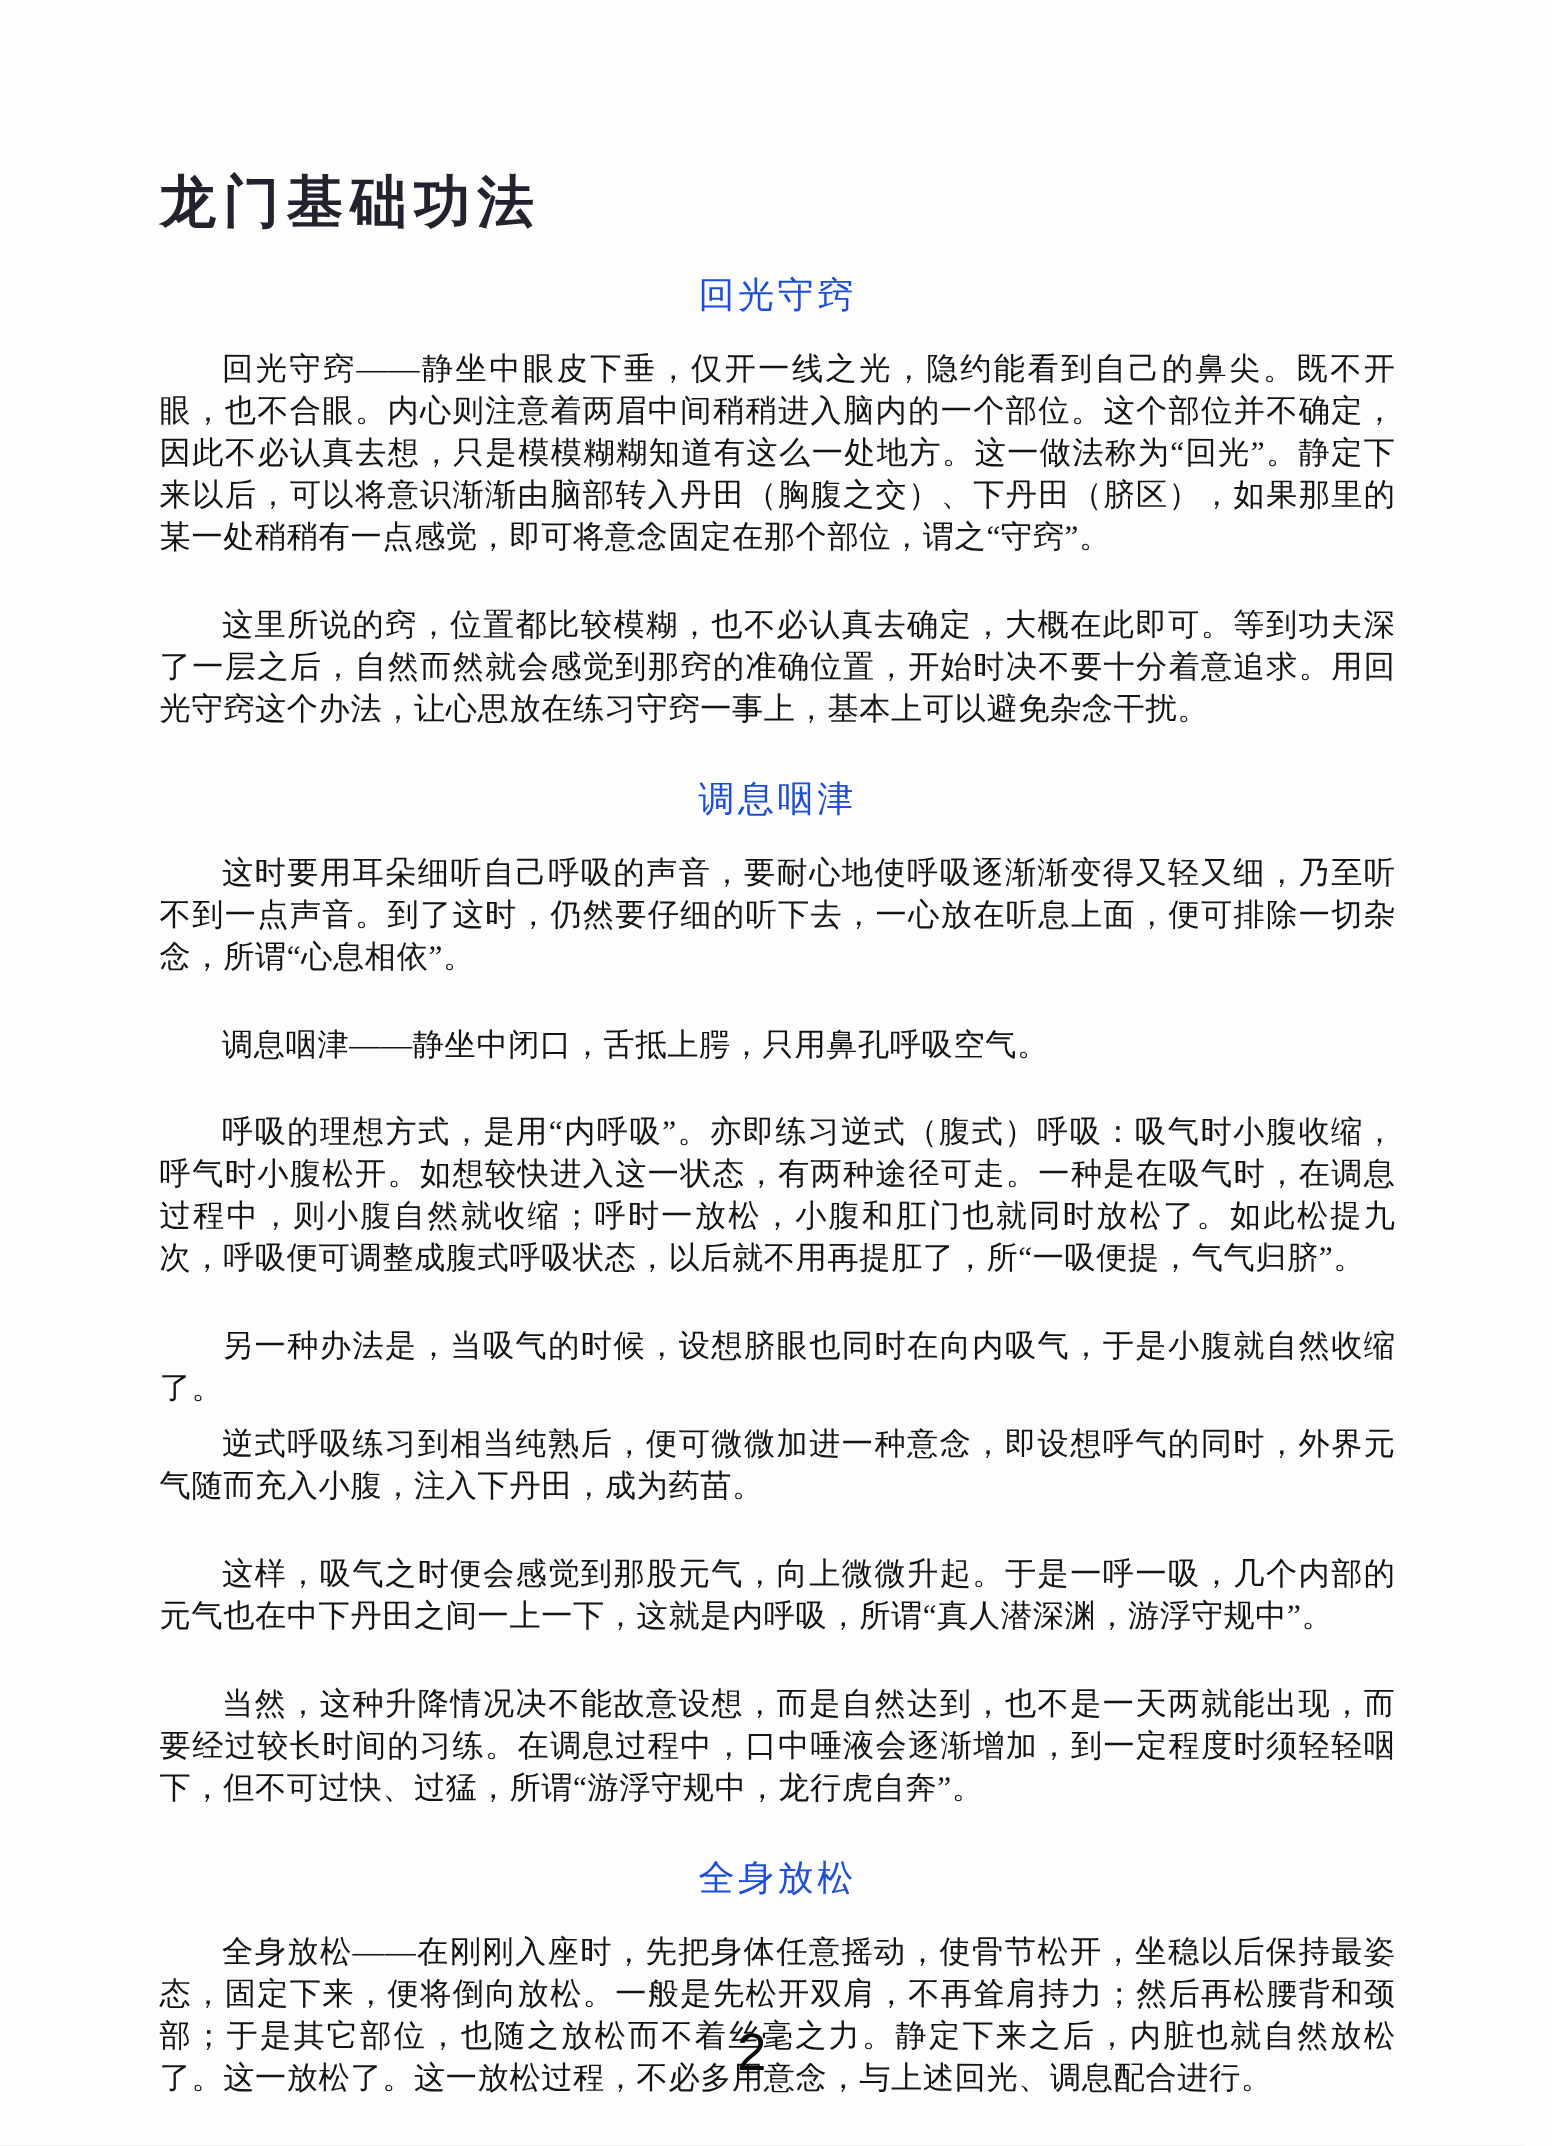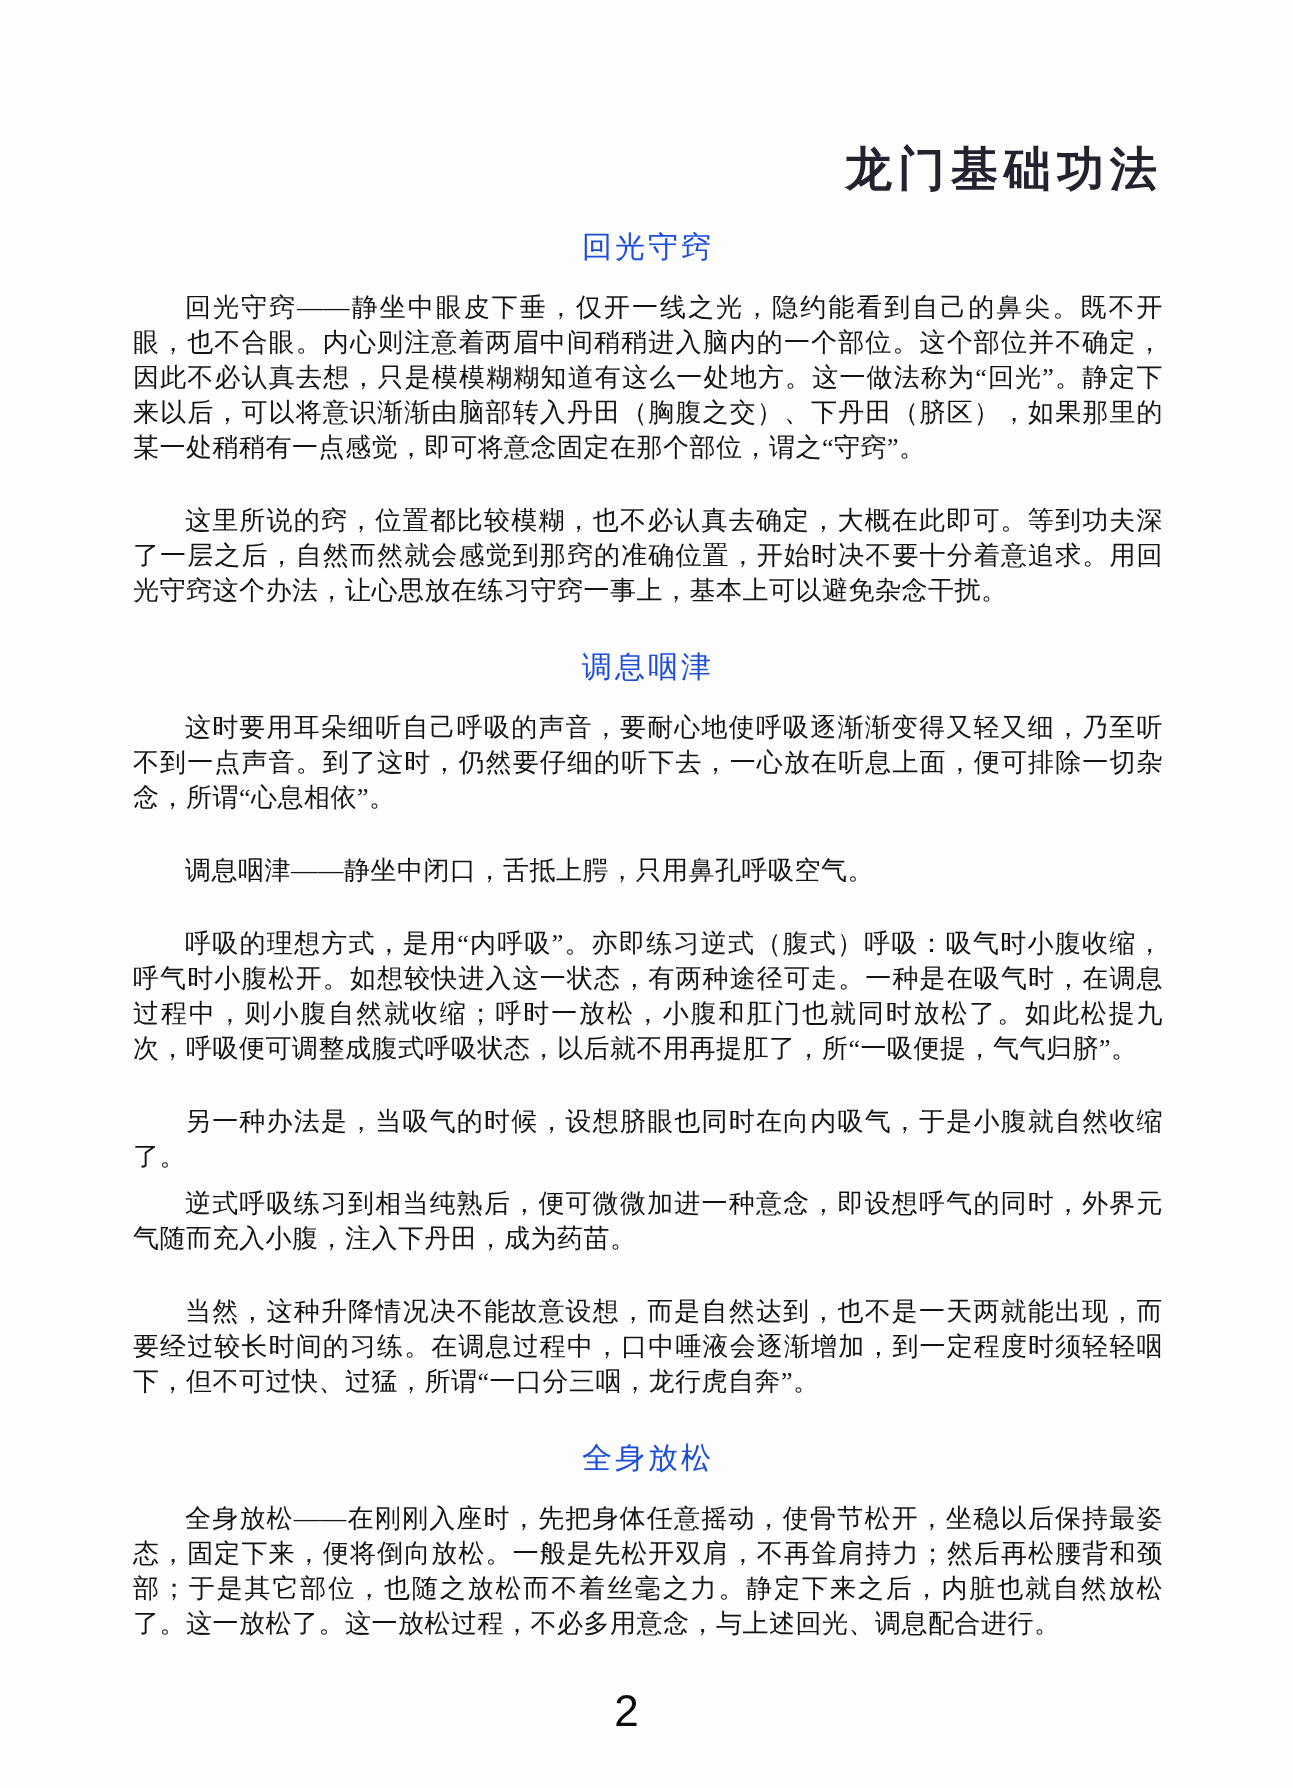--- a/index.html
+++ b/index.html
@@ -10,21 +10,21 @@
     margin: 0 auto;
     background: #fdfdfd;
     color: #161616;
     font-family: "Liberation Serif", "DejaVu Serif", serif;
     overflow: hidden;
     box-sizing: border-box;
     padding: 138px 130px 0 133px;
   }
   .doc-title {
     margin: 0 0 18px 0;
-    text-align: right;
+    text-align: left;
     font-size: 47px;
     font-weight: bold;
     letter-spacing: 6px;
     color: #22232e;
     line-height: 62px;
   }
   .sec-heading {
     margin: 26px 0 22px 0;
     text-align: center;
     font-size: 30px;
@@ -67,21 +67,22 @@
     <p class="para">这里所说的窍，位置都比较模糊，也不必认真去确定，大概在此即可。等到功夫深了一层之后，自然而然就会感觉到那窍的准确位置，开始时决不要十分着意追求。用回光守窍这个办法，让心思放在练习守窍一事上，基本上可以避免杂念干扰。</p>
   </section>
 
   <section>
     <h2 class="sec-heading">调息咽津</h2>
     <p class="para">这时要用耳朵细听自己呼吸的声音，要耐心地使呼吸逐渐渐变得又轻又细，乃至听不到一点声音。到了这时，仍然要仔细的听下去，一心放在听息上面，便可排除一切杂念，所谓“心息相依”。</p>
     <p class="para">调息咽津——静坐中闭口，舌抵上腭，只用鼻孔呼吸空气。</p>
     <p class="para">呼吸的理想方式，是用“内呼吸”。亦即练习逆式（腹式）呼吸：吸气时小腹收缩，呼气时小腹松开。如想较快进入这一状态，有两种途径可走。一种是在吸气时，在调息过程中，则小腹自然就收缩；呼时一放松，小腹和肛门也就同时放松了。如此松提九次，呼吸便可调整成腹式呼吸状态，以后就不用再提肛了，所“一吸便提，气气归脐”。</p>
     <p class="para tight">另一种办法是，当吸气的时候，设想脐眼也同时在向内吸气，于是小腹就自然收缩了。</p>
     <p class="para">逆式呼吸练习到相当纯熟后，便可微微加进一种意念，即设想呼气的同时，外界元气随而充入小腹，注入下丹田，成为药苗。</p>
-    <p class="para">当然，这种升降情况决不能故意设想，而是自然达到，也不是一天两就能出现，而要经过较长时间的习练。在调息过程中，口中唾液会逐渐增加，到一定程度时须轻轻咽下，但不可过快、过猛，所谓“一口分三咽，龙行虎自奔”。</p>
+    <p class="para">这样，吸气之时便会感觉到那股元气，向上微微升起。于是一呼一吸，几个内部的元气也在中下丹田之间一上一下，这就是内呼吸，所谓“真人潜深渊，游浮守规中”。</p>
+    <p class="para">当然，这种升降情况决不能故意设想，而是自然达到，也不是一天两就能出现，而要经过较长时间的习练。在调息过程中，口中唾液会逐渐增加，到一定程度时须轻轻咽下，但不可过快、过猛，所谓“游浮守规中，龙行虎自奔”。</p>
   </section>
 
   <section>
     <h2 class="sec-heading">全身放松</h2>
     <p class="para">全身放松——在刚刚入座时，先把身体任意摇动，使骨节松开，坐稳以后保持最姿态，固定下来，便将倒向放松。一般是先松开双肩，不再耸肩持力；然后再松腰背和颈部；于是其它部位，也随之放松而不着丝毫之力。静定下来之后，内脏也就自然放松了。这一放松了。这一放松过程，不必多用意念，与上述回光、调息配合进行。</p>
   </section>
 
   <div class="page-number">2</div>
 
 </div>

